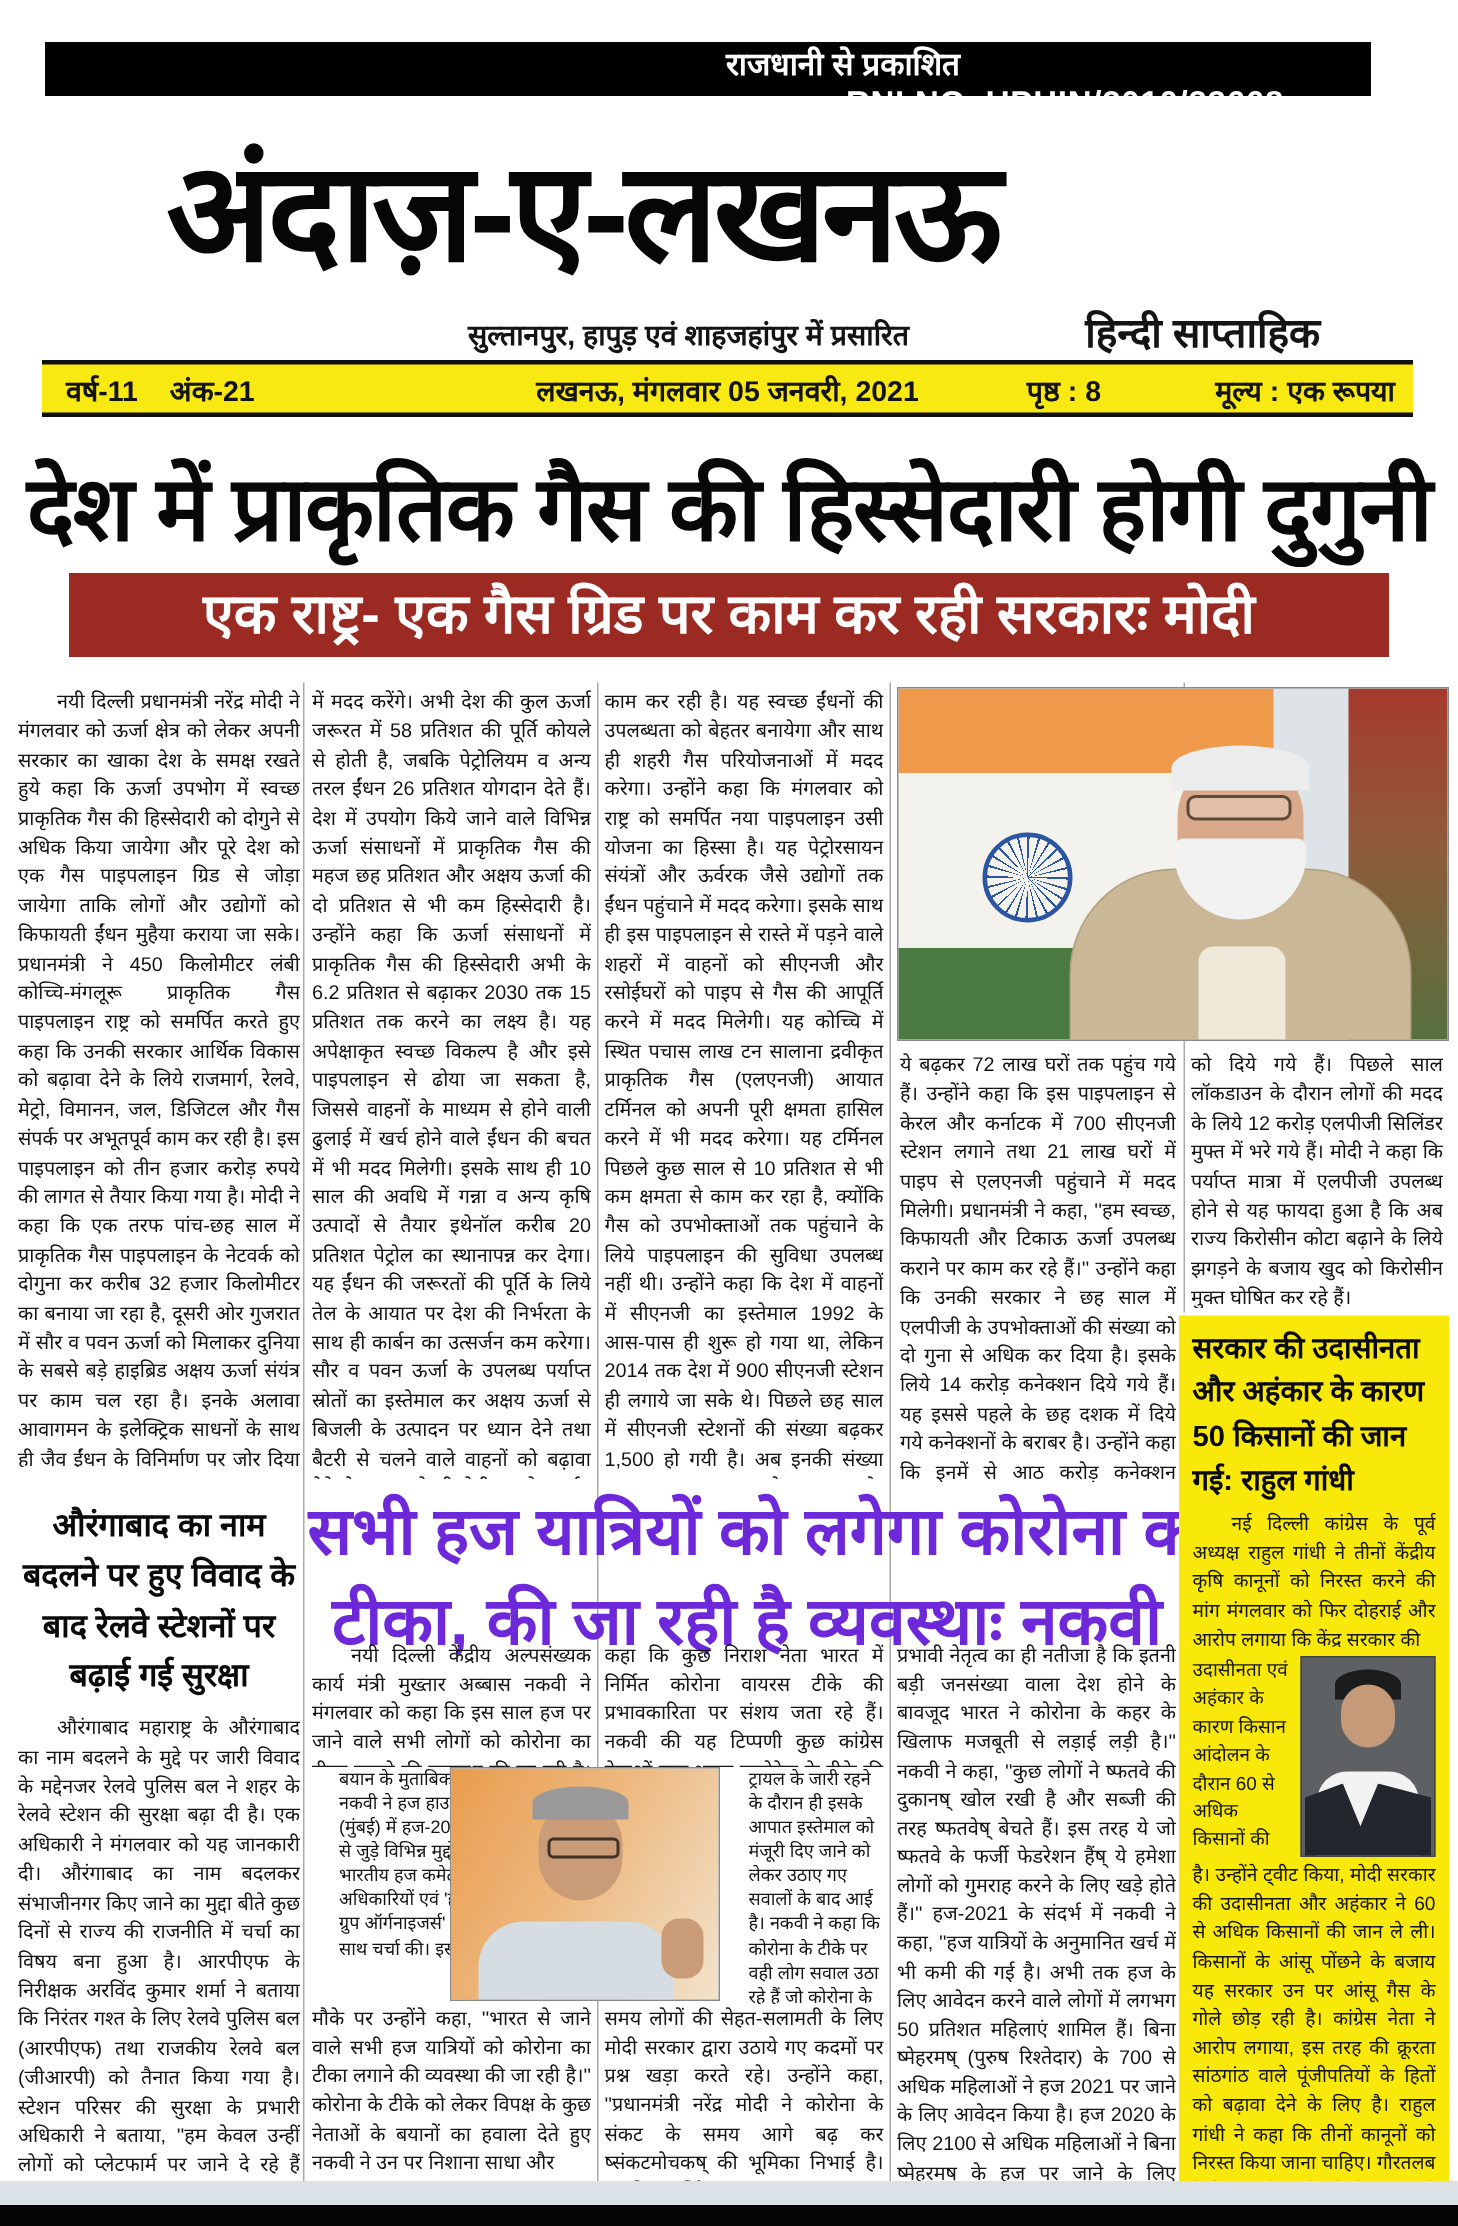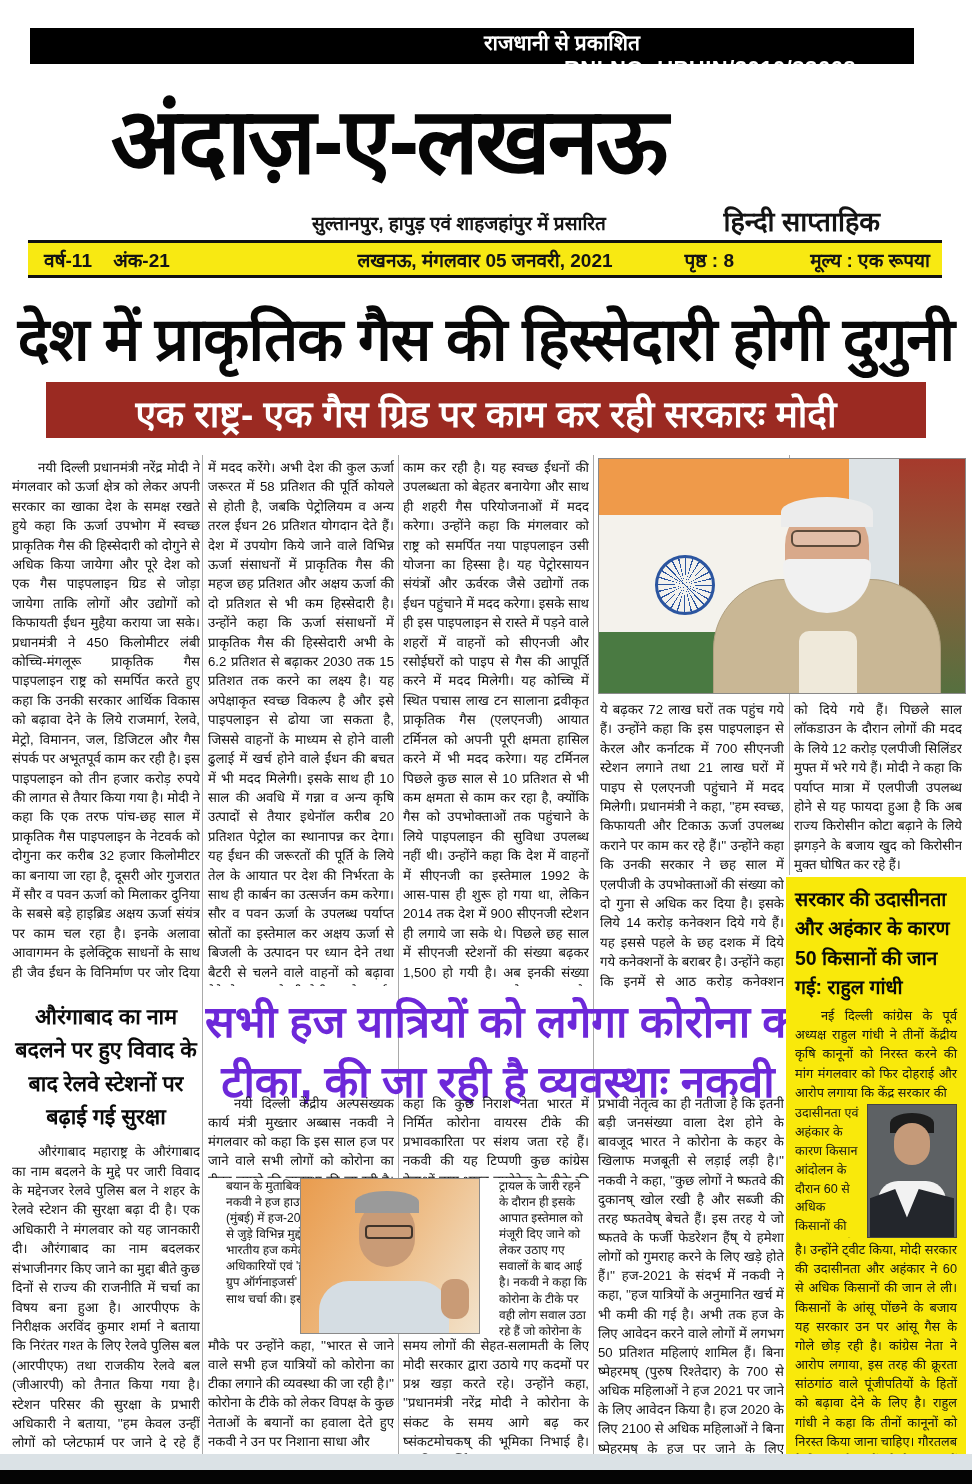--- a/index.html
+++ b/index.html
@@ -26,21 +26,21 @@
   .dateline span{position:absolute;top:4px;font-size:19px;font-weight:bold;white-space:nowrap;}
   .dl-issue{left:16px;word-spacing:16px;}
   .dl-date{left:50%;transform:translateX(-50%);}
   .dl-page{right:208px;}
   .dl-price{right:12px;}
   
   .lead-headline{position:absolute;left:0;top:286px;width:972px;height:92px;display:flex;
     align-items:flex-end;justify-content:center;overflow:hidden;}
   .lead-headline div{font-size:60px;font-weight:900;letter-spacing:-1px;white-space:nowrap;color:#080808;}
   .subhead-bar{position:absolute;left:46px;top:382px;width:880px;height:56px;background:#9b2a22;
-    display:flex;align-items:flex-end;justify-content:center;overflow:hidden;}
+    display:flex;align-items:flex-start;justify-content:center;overflow:hidden;}
   .subhead-bar div{color:#fff;font-size:37px;font-weight:bold;white-space:nowrap;}
   
   .col{position:absolute;text-align:justify;font-size:13.2px;line-height:1.47;color:#121212;overflow:hidden;}
   .indent{text-indent:26px;}
   #col1{left:12px;top:458px;width:188px;height:520px;}
   #col2{left:208px;top:458px;width:186px;height:528px;}
   #col3{left:403px;top:458px;width:186px;height:528px;}
   #col4{left:600px;top:700px;width:184px;height:288px;}
   #col5{left:794px;top:700px;width:168px;height:172px;}
   .vline{position:absolute;width:1px;background:#a9a9a9;top:455px;}

